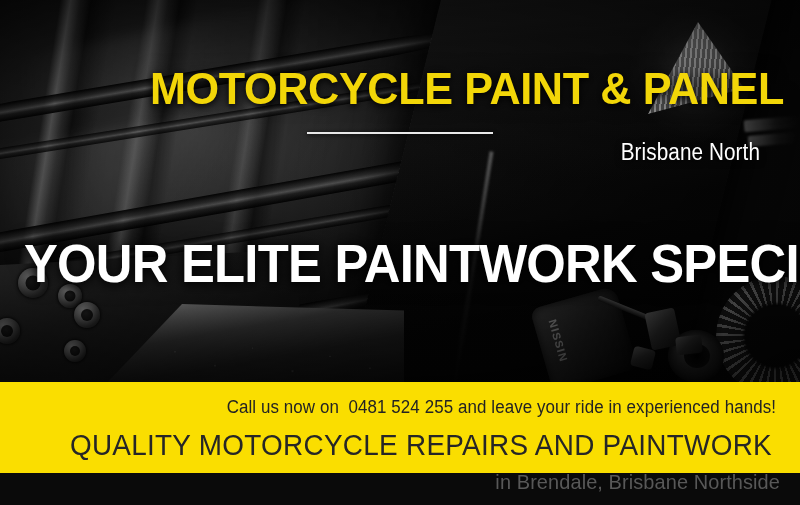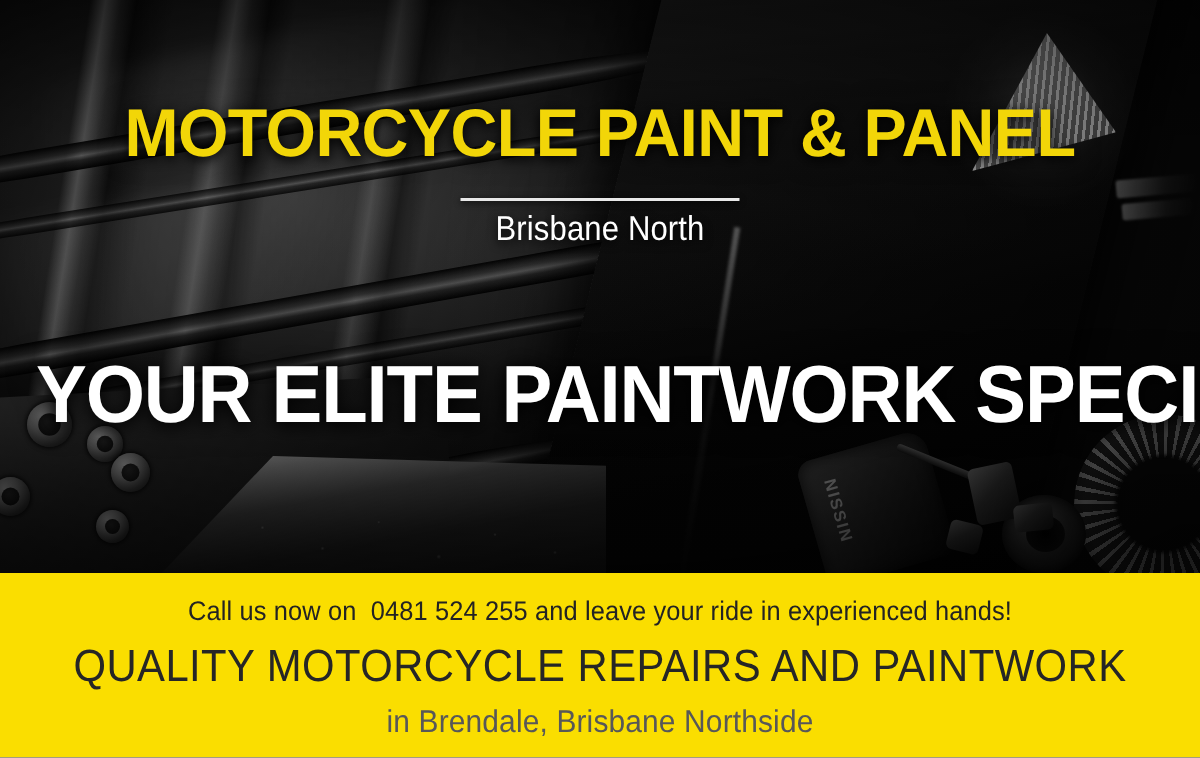--- a/index.html
+++ b/index.html
@@ -297,21 +297,21 @@
     background:
       radial-gradient(ellipse 600px 300px at 50% 42%, rgba(0,0,0,0.12) 0%, rgba(0,0,0,0.42) 62%, rgba(0,0,0,0.72) 100%),
       linear-gradient(180deg, rgba(0,0,0,0.30) 0%, rgba(0,0,0,0.05) 24%, rgba(0,0,0,0.05) 74%, rgba(0,0,0,0.35) 100%);
     pointer-events: none;
   }
 
   
   .photo-text {
     position: absolute;
     inset: 0;
-    text-align: center;
+    text-align: right;
   }
 
   .headline-yellow {
     position: absolute;
     left: 0;
     right: 0;
     top: 66px;
     font-family: "Liberation Sans Narrow", "Liberation Sans", sans-serif;
     font-size: 45px;
     font-weight: bold;
@@ -364,23 +364,23 @@
     text-shadow: 0 2px 10px rgba(0,0,0,0.95), 0 0 22px rgba(0,0,0,0.7);
     white-space: nowrap;
   }
 
   
   .footer {
     position: absolute;
     left: 0;
     top: 382px;
     width: 800px;
-    height: 123px;
+    height: 91px;
     background: #fade00;
-    text-align: center;
+    text-align: right;
   }
 
   .footer-call {
     position: absolute;
     left: 0;
     right: 0;
     top: 15px;
     font-family: "Liberation Sans Narrow", "Liberation Sans", sans-serif;
     font-size: 18px;
     font-weight: normal;

